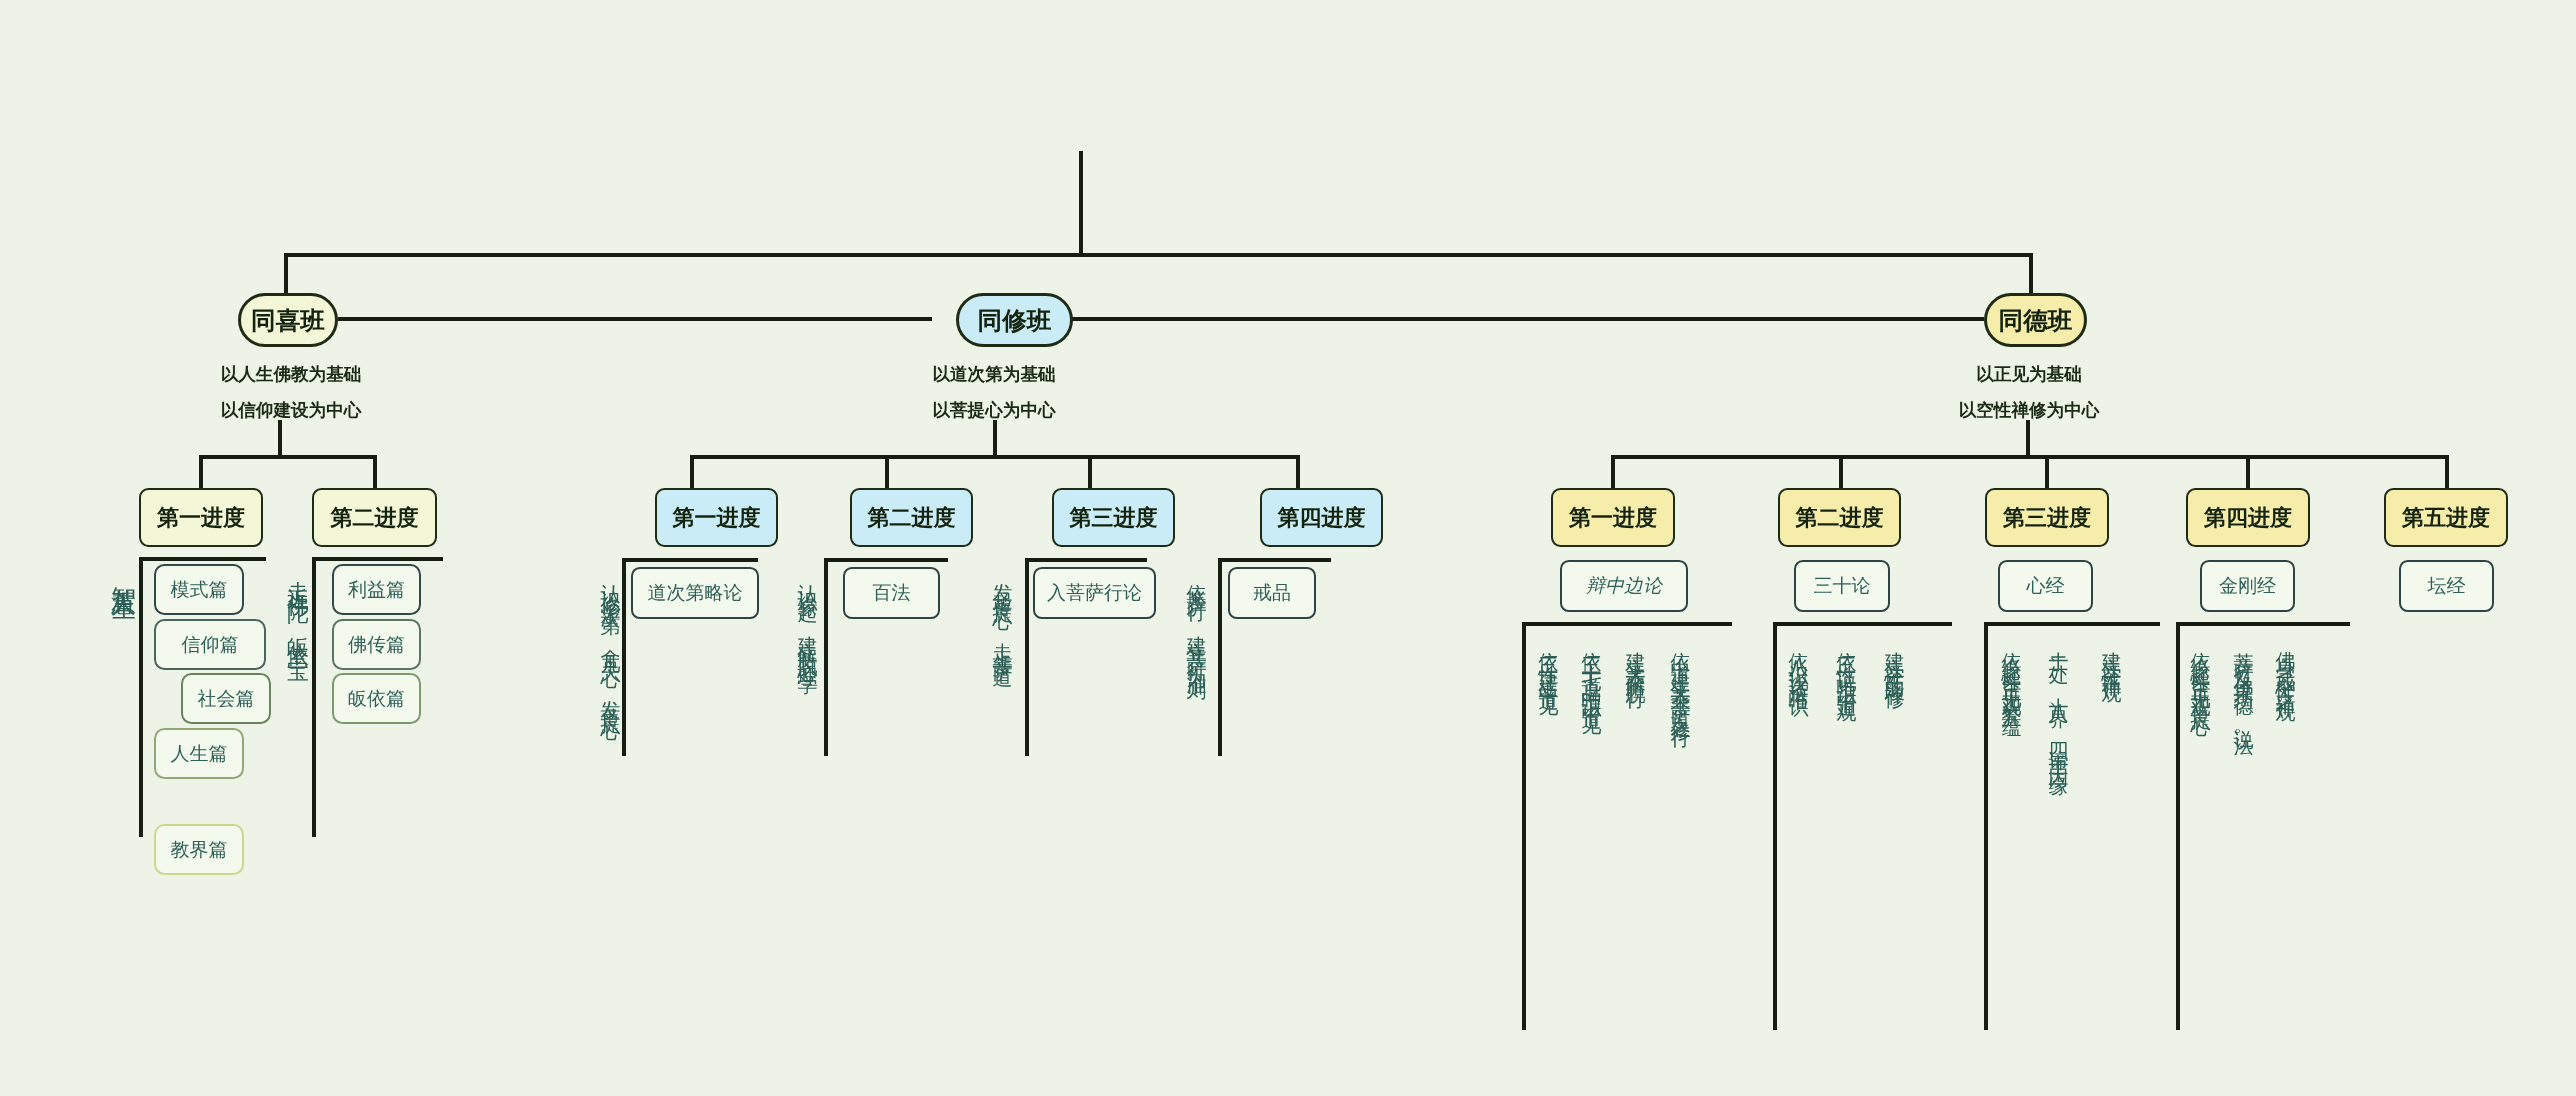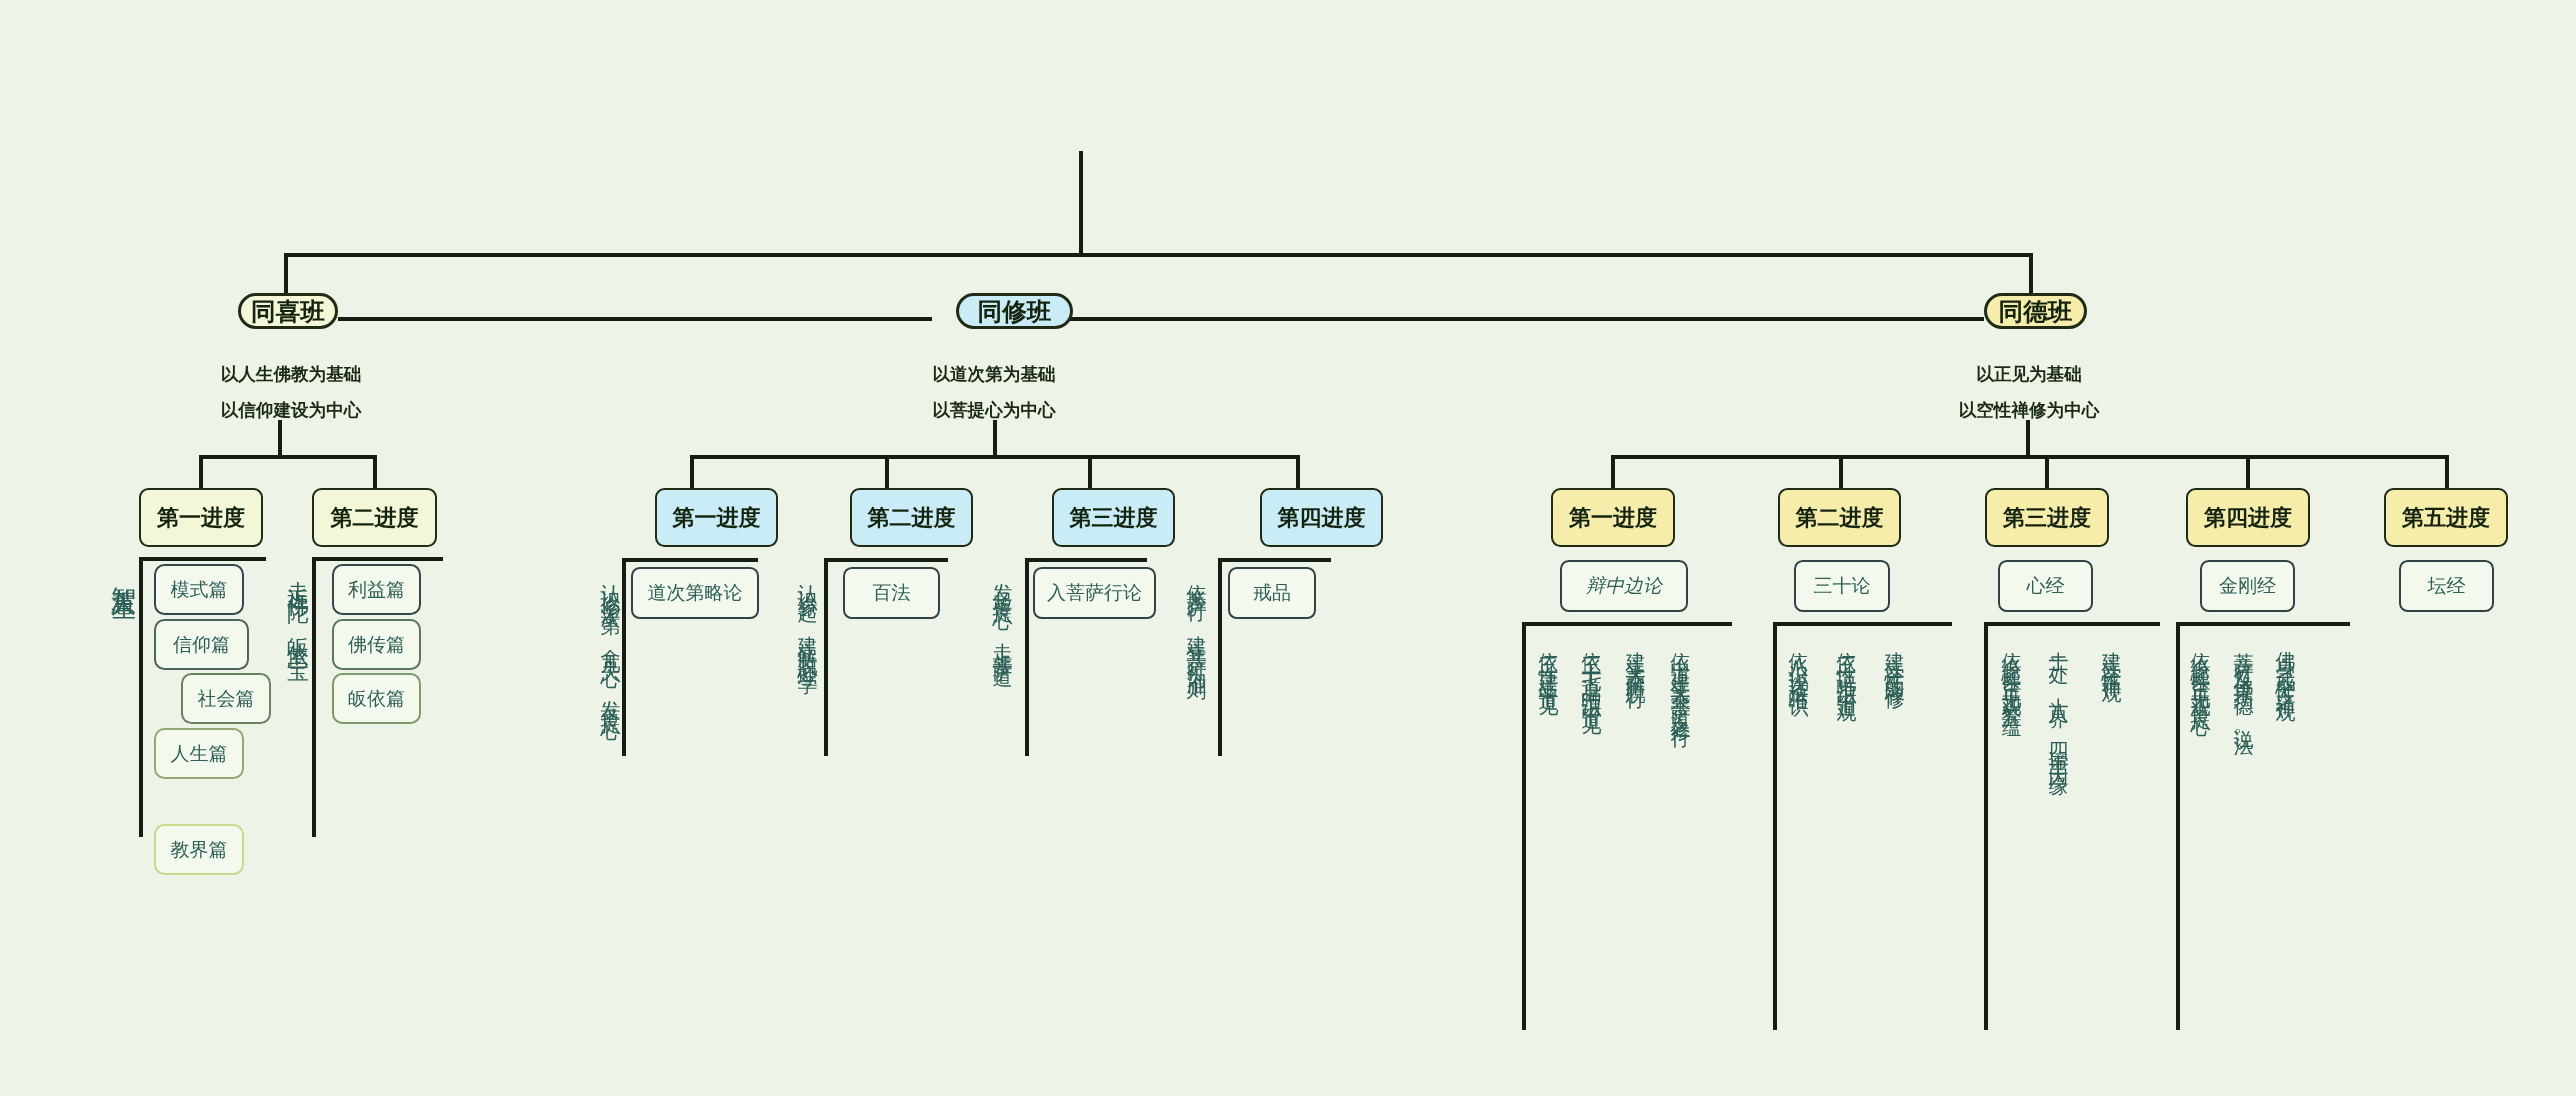--- a/index.html
+++ b/index.html
@@ -19,21 +19,21 @@
   .ln{position:absolute;background:var(--line);}
   .title{
     position:absolute;left:926px;top:94px;width:352px;
     text-align:center;font-size:42px;font-weight:800;letter-spacing:1.2px;color:#13200e;
   }
   .classnode,.prog{
     position:absolute;display:flex;align-items:center;justify-content:center;
     border:3.5px solid #1f2b15;border-radius:11.7px;box-sizing:border-box;
     font-weight:700;color:var(--label);
   }
-  .classnode{height:36px;font-size:24.6px;border-radius:27px;}
+  .classnode{height:54px;font-size:24.6px;border-radius:27px;}
   .prog{height:59px;font-size:22px;border-width:2.9px;border-radius:9.4px;}
   .fill-a{background:#f3f6d7;}
   .fill-b{background:#c9ecf6;margin-left:24px;}
   .fill-c{background:#f5eda9;}
   .subline{
     position:absolute;transform:translateX(-50%);
     font-size:17.6px;font-weight:700;white-space:nowrap;color:#1a2a14;
   }
   .item,.book{
     position:absolute;display:flex;align-items:center;justify-content:center;
@@ -138,21 +138,21 @@
   <div class="ln" style="left:139px;top:557px;width:3.5px;height:280px;"></div>
   <div class="ln" style="left:312px;top:557px;width:131px;height:3.5px;"></div>
   <div class="ln" style="left:312px;top:557px;width:3.5px;height:280px;"></div>
 
   <div class="vnote vnote-big" style="left:100px;top:567px;width:35px;">智慧人生</div>
   <div class="vnote vnote-mid" style="left:274px;top:563px;width:35px;">走近佛陀，皈依三宝</div>
 
   <div class="item" style="left:154px;top:564px;width:90px;border-color:#31474a;">
     <span>模式篇</span>
     </div>
-  <div class="item" style="left:154px;top:619px;width:95px;border-color:#49655d;">
+  <div class="item" style="left:154px;top:619px;width:112px;border-color:#49655d;">
     <span>信仰篇</span>
     </div>
   <div class="item" style="left:162px;top:673px;width:90px;border-color:#6a845f;margin-left:19px;">
     <span>社会篇</span>
     </div>
   <div class="item" style="left:154px;top:728px;width:90px;border-color:#93a877;">
     <span>人生篇</span>
     </div>
   <div class="item" style="left:154px;top:824px;width:90px;border-color:#c7da8c;">
     <span>教界篇</span>

